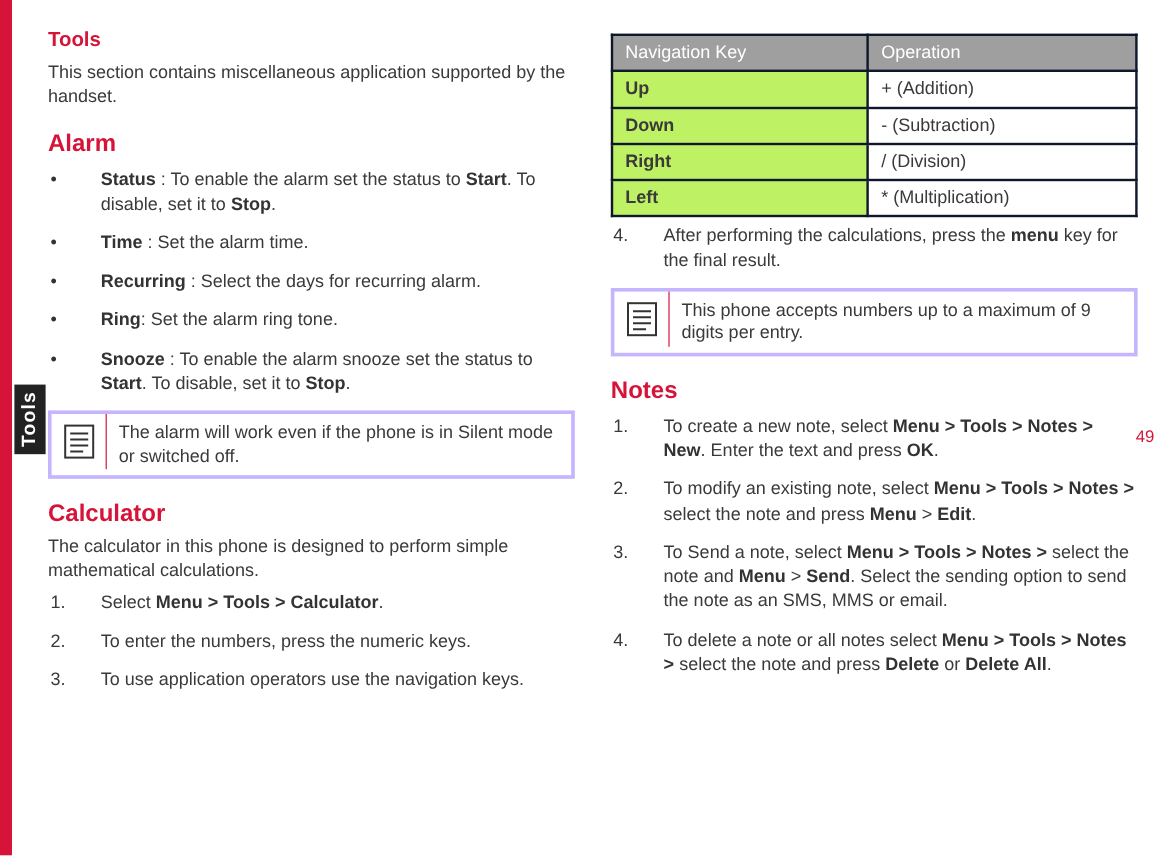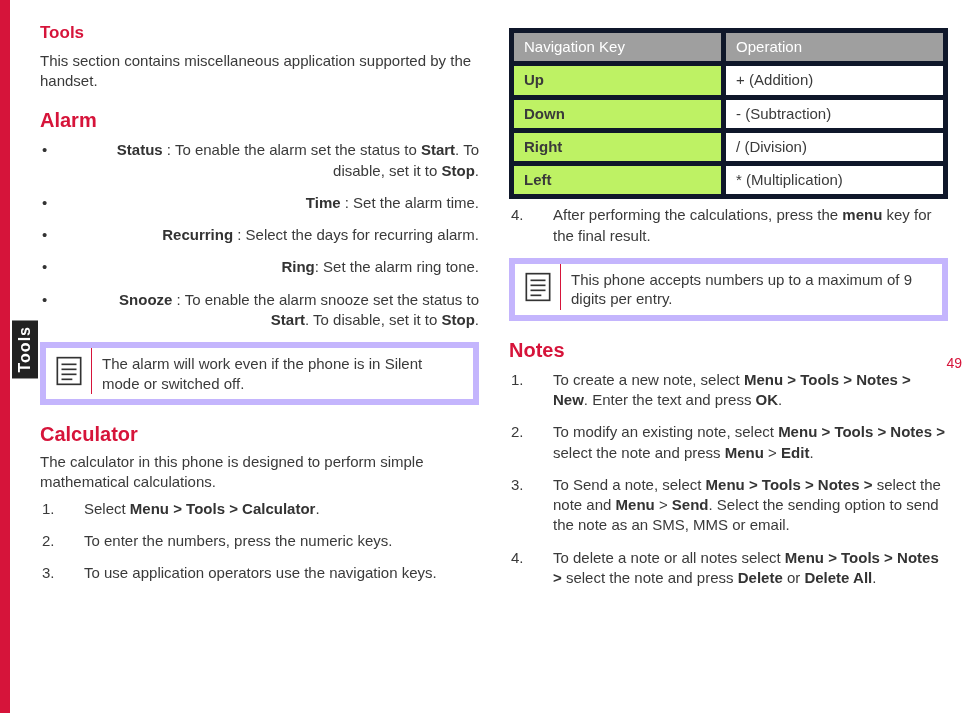--- a/index.html
+++ b/index.html
@@ -23,41 +23,41 @@
   }
   .page {
     position: absolute; left: 40px; top: 22px; right: 20px; bottom: 20px;
     display: flex; gap: 30px;
   }
   .col { flex: 1; max-width: 442px; font-size: 15px; line-height: 1.35; color: #3a3a3a; }
   .heading { color: #d6143a; font-weight: bold; font-size: 17px; margin-bottom: 6px; }
   .sub { color: #d6143a; font-weight: bold; font-size: 20px; margin-top: 16px; margin-bottom: 4px; }
   .para { margin-bottom: 6px; }
   .bullets { list-style: none; padding-left: 0; margin-top: 6px; }
-  .bullets li { position: relative; padding-left: 44px; margin-bottom: 12px; text-align: right; }
+  .bullets li { position: relative; padding-left: 44px; margin-bottom: 12px; }
   .bullets li:before { content: "•"; position: absolute; left: 2px; top: 0; color: #333; }
   .note-box {
-    border: 6px solid #c4b5fd;
+    border: 3px solid #c4b5fd;
     margin-top: 12px; margin-bottom: 4px;
     display: flex; align-items: flex-start;
   }
   .note-icon {
     flex: 0 0 46px; height: 46px; border-right: 1px solid #d6143a;
     display: flex; align-items: center; justify-content: center;
   }
   .note-icon svg { width: 28px; height: 30px; }
   .note-text { padding: 6px 10px; line-height: 1.3; }
   .steps { list-style: none; padding-left: 0; margin-top: 6px; }
   .steps li { position: relative; padding-left: 44px; margin-bottom: 12px; }
   .steps li .num { position: absolute; left: 2px; top: 0; }
   table.nav {
     border-collapse: collapse; width: 100%; margin-top: 6px; margin-bottom: 6px;
   }
   table.nav th, table.nav td {
-    border: 5px solid #0f172a; padding: 4px 10px; text-align: left; font-size: 15px;
+    border: 2px solid #0f172a; padding: 4px 10px; text-align: left; font-size: 15px;
   }
   table.nav th { background: #9f9f9f; color: #fff; font-weight: normal; }
   table.nav td:first-child { background: #bef264; font-weight: bold; }
   .pagenum { position: absolute; right: 6px; top: 355px; color: #d6143a; font-size: 14px; }
   b { font-weight: bold; color: #333; }
 </style>
 </head>
 <body>
 
 <div class="red-bar"></div>

